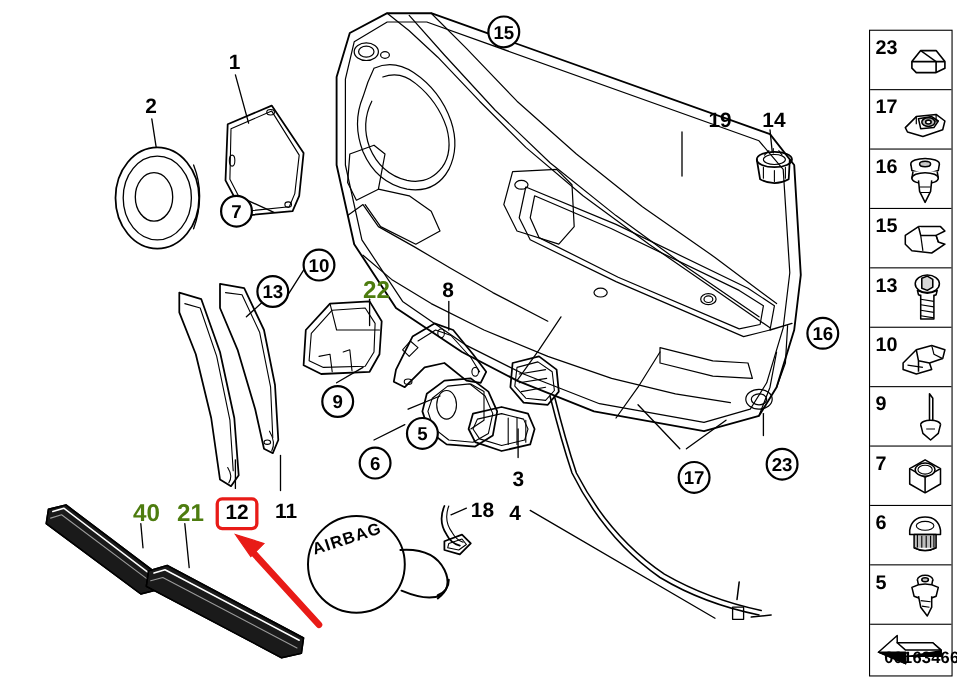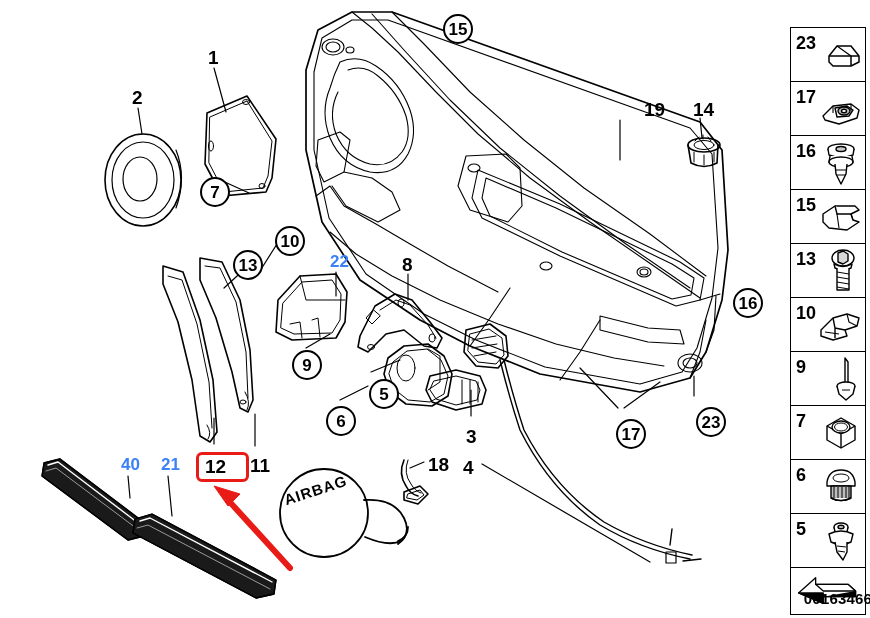--- a/index.html
+++ b/index.html
@@ -31,40 +31,40 @@
     font-family: "Liberation Sans", sans-serif;
     font-weight: bold;
     color: #000000;
     line-height: 1;
     white-space: nowrap;
   }
   .lbl-plain {
     font-size: 19px;
   }
   .lbl-gray {
-    font-size: 17px;
-    color: #3b82f6;
+    font-size: 22px;
+    color: #4d7c0f;
   }
   .lbl-circle {
     font-size: 17px;
     width: 30px;
     height: 30px;
     border: 2px solid #000;
     border-radius: 50%;
     display: flex;
     align-items: center;
     justify-content: center;
     background: #fff;
     box-sizing: border-box;
   }
   .lbl-boxed {
     font-size: 19px;
     border: 3px solid #e81b17;
     border-radius: 6px;
-    padding: 2px 20px 3px 6px;
+    padding: 2px 6px 3px 6px;
     background: #ffffff;
     box-sizing: border-box;
   }
   .sidebar {
     position: absolute;
     left: 790px;
     top: 27px;
     width: 76px;
     border: 1.5px solid #000;
     box-sizing: border-box;

